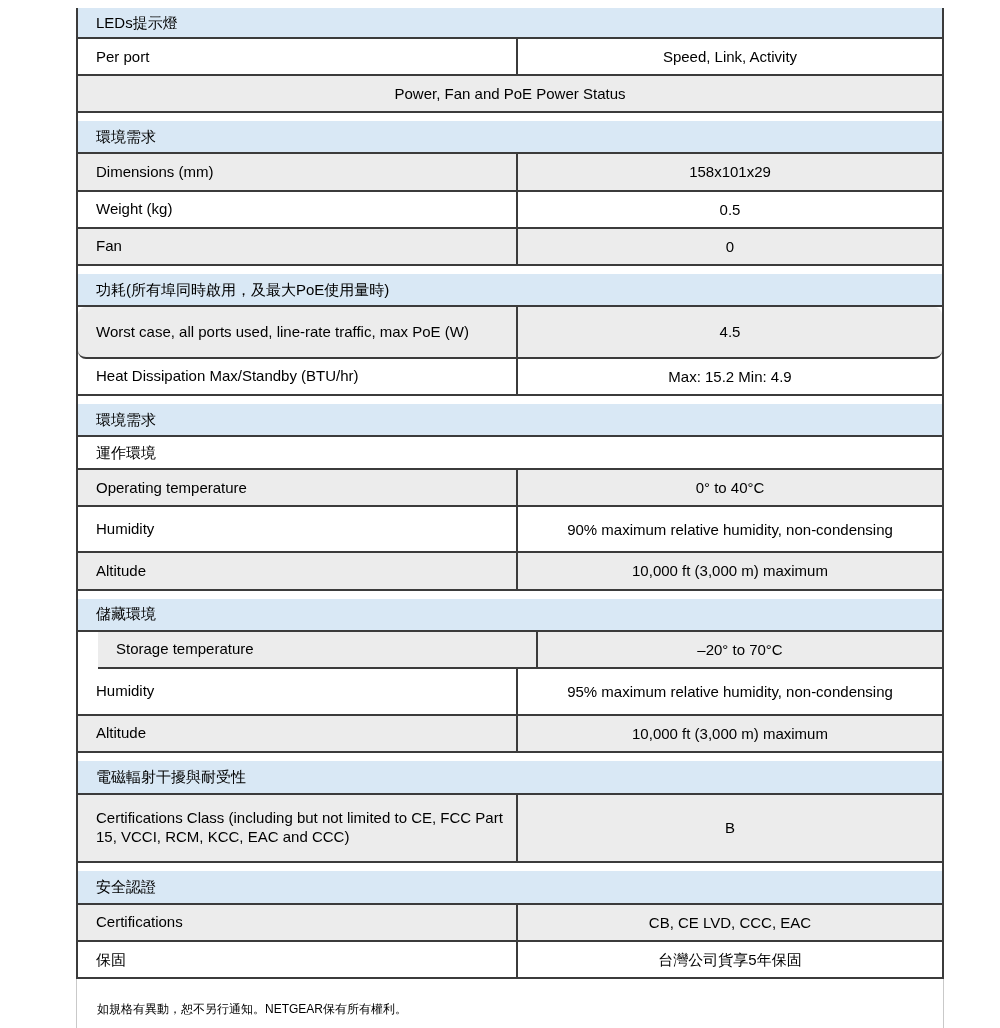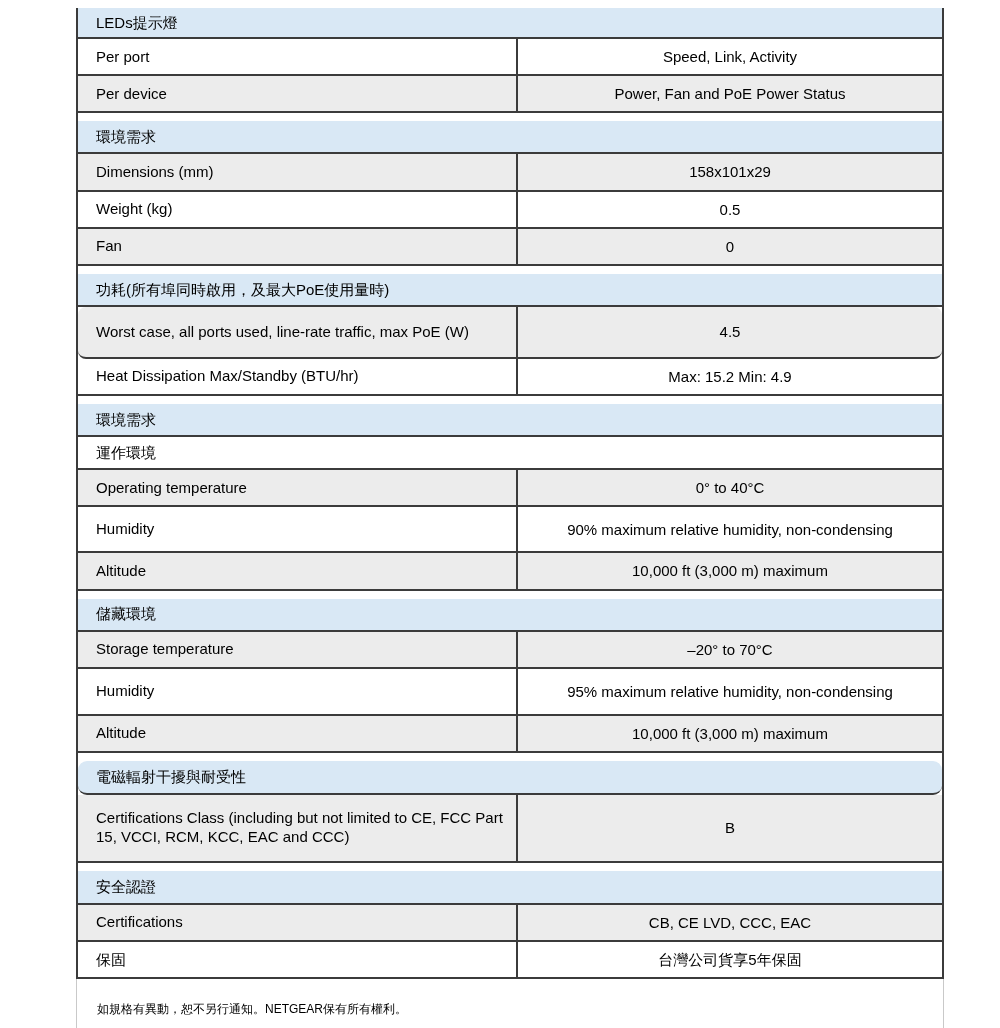--- a/index.html
+++ b/index.html
@@ -89,21 +89,20 @@
     <div class="main-table">
 
     <div class="trow section" style="min-height: 31px;">
           <div class="cell full-cell">LEDs提示燈</div>
         </div>
         <div class="trow ">
           <div class="cell label-cell">Per port</div>
           <div class="cell value-cell">Speed, Link, Activity</div>
         </div>
         <div class="trow gray">
-          <div class="cell label-cell">Per device</div>
           <div class="cell value-cell">Power, Fan and PoE Power Status</div>
         </div>
         <div class="trow section">
           <div class="cell full-cell">環境需求</div>
         </div>
         <div class="trow gray">
           <div class="cell label-cell">Dimensions (mm)</div>
           <div class="cell value-cell">158x101x29</div>
         </div>
         <div class="trow ">
@@ -139,33 +138,33 @@
           <div class="cell label-cell">Humidity</div>
           <div class="cell value-cell">90% maximum relative humidity, non-condensing</div>
         </div>
         <div class="trow gray">
           <div class="cell label-cell">Altitude</div>
           <div class="cell value-cell">10,000 ft (3,000 m) maximum</div>
         </div>
         <div class="trow section">
           <div class="cell full-cell">儲藏環境</div>
         </div>
-        <div class="trow gray" style="min-height: 35px;">
+        <div class="trow gray" style="min-height: 35px; margin-left: 20px;">
           <div class="cell label-cell">Storage temperature</div>
           <div class="cell value-cell">–20° to 70°C</div>
         </div>
         <div class="trow " style="min-height: 47px;">
           <div class="cell label-cell">Humidity</div>
           <div class="cell value-cell">95% maximum relative humidity, non-condensing</div>
         </div>
         <div class="trow gray">
           <div class="cell label-cell">Altitude</div>
           <div class="cell value-cell">10,000 ft (3,000 m) maximum</div>
         </div>
-        <div class="trow section" style="min-height: 34px; border-radius: 9px;">
+        <div class="trow section" style="min-height: 34px;">
           <div class="cell full-cell">電磁輻射干擾與耐受性</div>
         </div>
         <div class="trow gray" style="min-height: 68px;">
           <div class="cell label-cell">Certifications Class (including but not limited to CE, FCC Part 15, VCCI, RCM, KCC, EAC and CCC)</div>
           <div class="cell value-cell">B</div>
         </div>
         <div class="trow section" style="min-height: 34px;">
           <div class="cell full-cell">安全認證</div>
         </div>
         <div class="trow gray">

